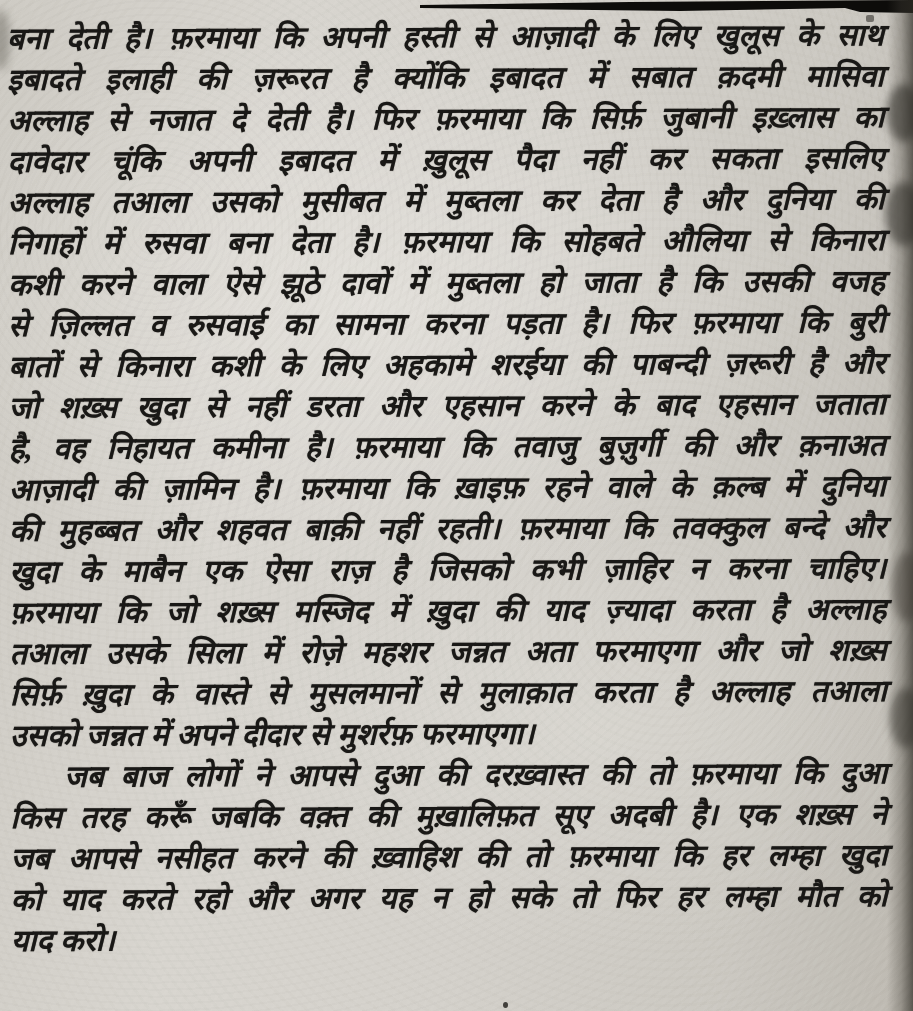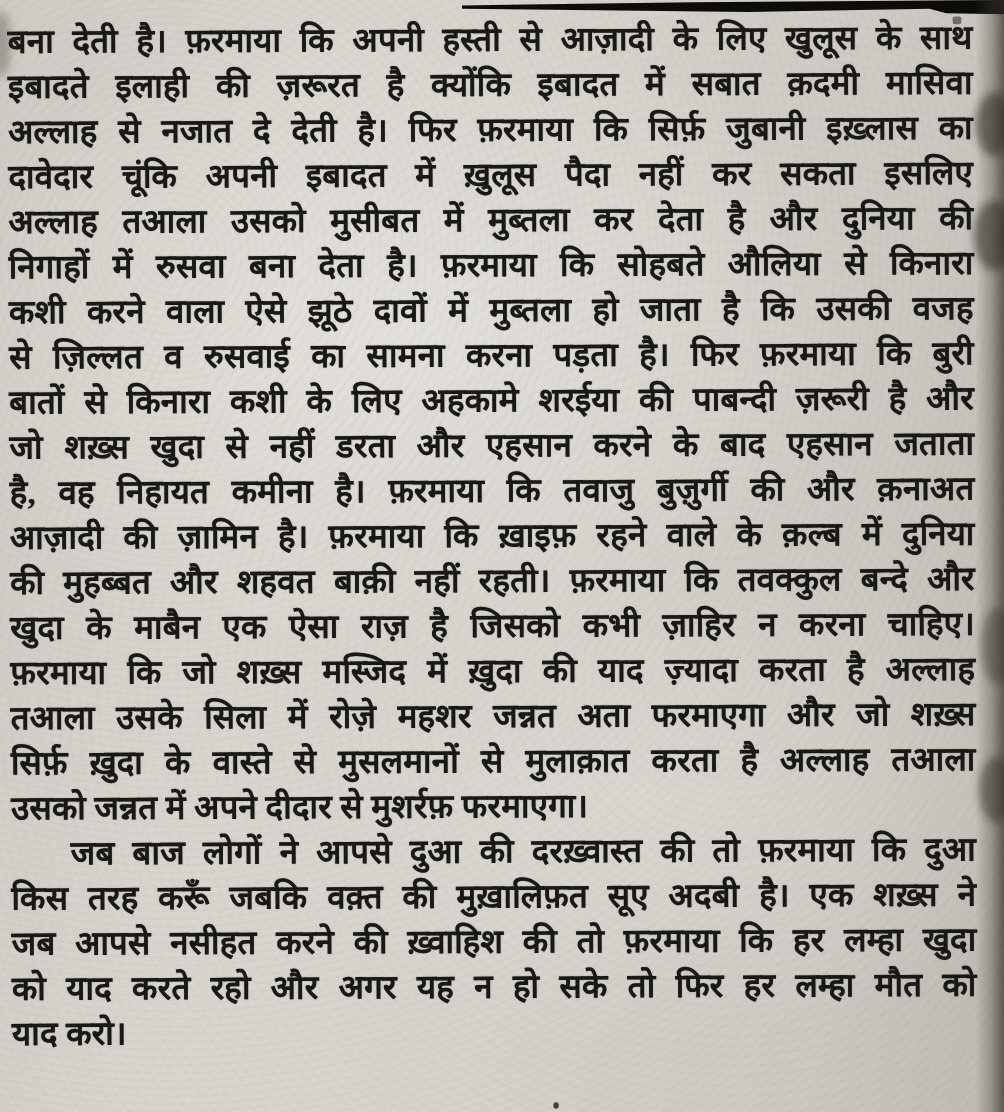--- a/index.html
+++ b/index.html
@@ -7,20 +7,21 @@
     width:913px;height:1011px;overflow:hidden;position:relative;
     font-family:"Liberation Serif","DejaVu Serif",serif;
     background:#cfccc6;
   }
   .page{
     position:absolute;inset:0;
     background:
       radial-gradient(ellipse 620px 420px at 40% 30%, rgba(236,234,229,.55), rgba(236,234,229,0) 70%),
       radial-gradient(ellipse 500px 300px at 65% 72%, rgba(228,226,220,.4), rgba(228,226,220,0) 75%),
       linear-gradient(98deg,#cecbc4 0%,#d8d5cf 28%,#d4d1cb 55%,#cbc8c1 82%,#bdb9b1 100%);
+    font-style: italic;
   }
   
   .grain{
     position:absolute;inset:0;pointer-events:none;opacity:.5;
     background:
       repeating-radial-gradient(circle at 17% 23%, rgba(90,86,78,.05) 0 2px, rgba(0,0,0,0) 2px 7px),
       repeating-radial-gradient(circle at 73% 61%, rgba(120,116,106,.05) 0 3px, rgba(0,0,0,0) 3px 9px),
       repeating-linear-gradient(115deg, rgba(255,255,255,.05) 0 3px, rgba(0,0,0,0) 3px 8px);
   }
   

